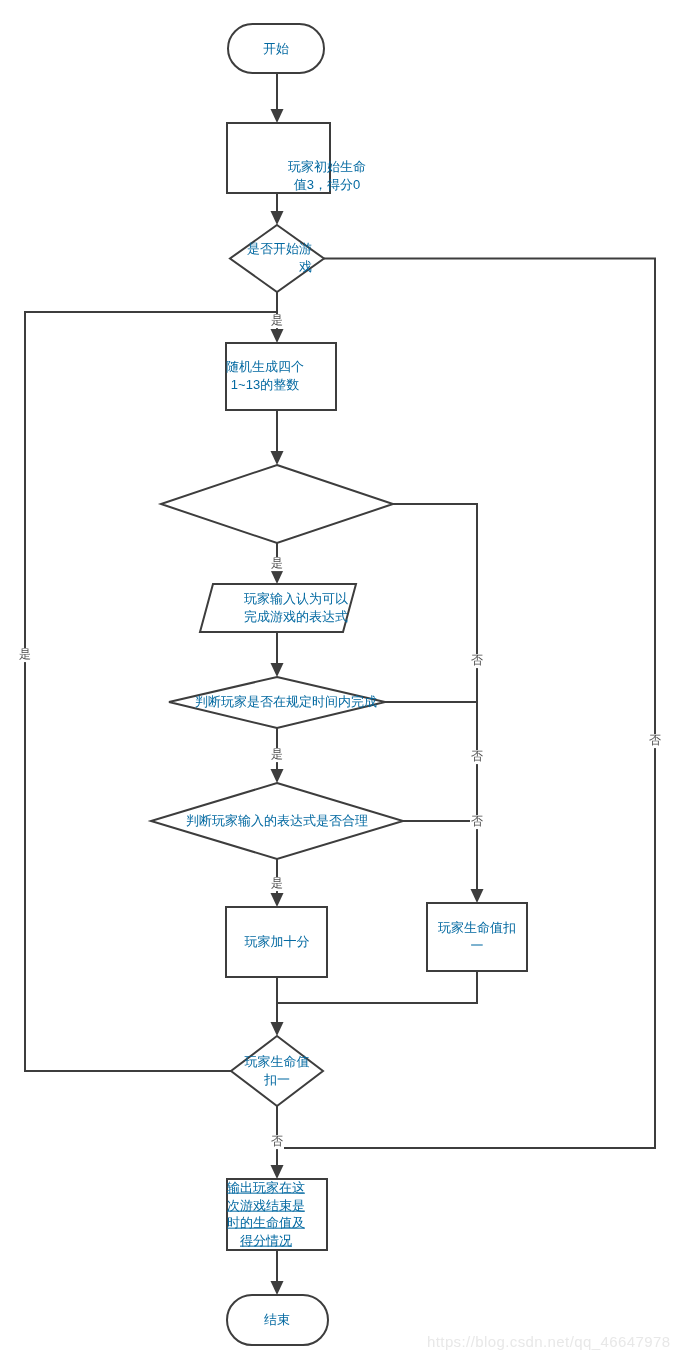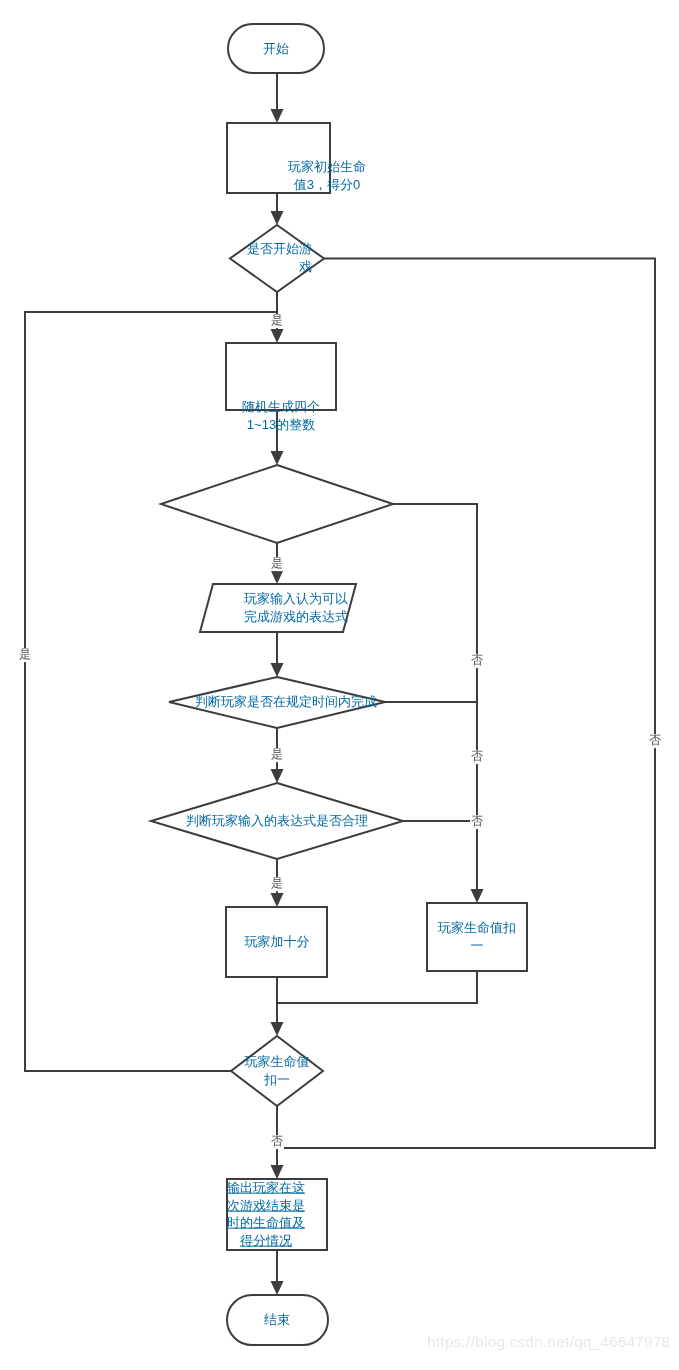--- a/index.html
+++ b/index.html
@@ -111,21 +111,21 @@
     <polygon class="ah" points="277,907 270.5,893 283.5,893"></polygon>
     <polygon class="ah" points="477,903 470.5,889 483.5,889"></polygon>
     <polygon class="ah" points="277,1036 270.5,1022 283.5,1022"></polygon>
     <polygon class="ah" points="277,1179 270.5,1165 283.5,1165"></polygon>
     <polygon class="ah" points="277,1295 270.5,1281 283.5,1281"></polygon>
   </svg>
 
   <div class="nl" style="left:276px; top:49px;  width:60px;">开始</div>
   <div class="nl" style="left:279px; top:176px; width:90px;margin-left:48px;">玩家初始生命值3，得分0</div>
   <div class="nl" style="left:277px; top:258px; width:70px;text-align:right;">是否开始游戏</div>
-  <div class="nl" style="left:281px; top:376px; width:86px;margin-top:40px;">随机生成四个1~13的整数</div>
+  <div class="nl" style="left:265px; top:376px; width:86px;">随机生成四个1~13的整数</div>
   <div class="nl" style="left:296px; top:608px; width:110px;">玩家输入认为可以完成游戏的表达式</div>
   <div class="nl" style="left:277px; top:702px; width:200px;text-align:right;">判断玩家是否在规定时间内完成</div>
   <div class="nl" style="left:277px; top:821px; width:200px;">判断玩家输入的表达式是否合理</div>
   <div class="nl" style="left:277px; top:942px; width:90px;">玩家加十分</div>
   <div class="nl" style="left:477px; top:937px; width:86px;">玩家生命值扣一</div>
   <div class="nl" style="left:277px; top:1071px; width:68px;">玩家生命值扣一</div>
   <div class="nl" style="left:266px; top:1214px; width:84px;text-decoration:underline;">输出玩家在这次游戏结束是时的生命值及得分情况</div>
   <div class="nl" style="left:277px; top:1320px; width:60px;">结束</div>
 
   <div class="el" style="left:277px; top:321px;">是</div>

